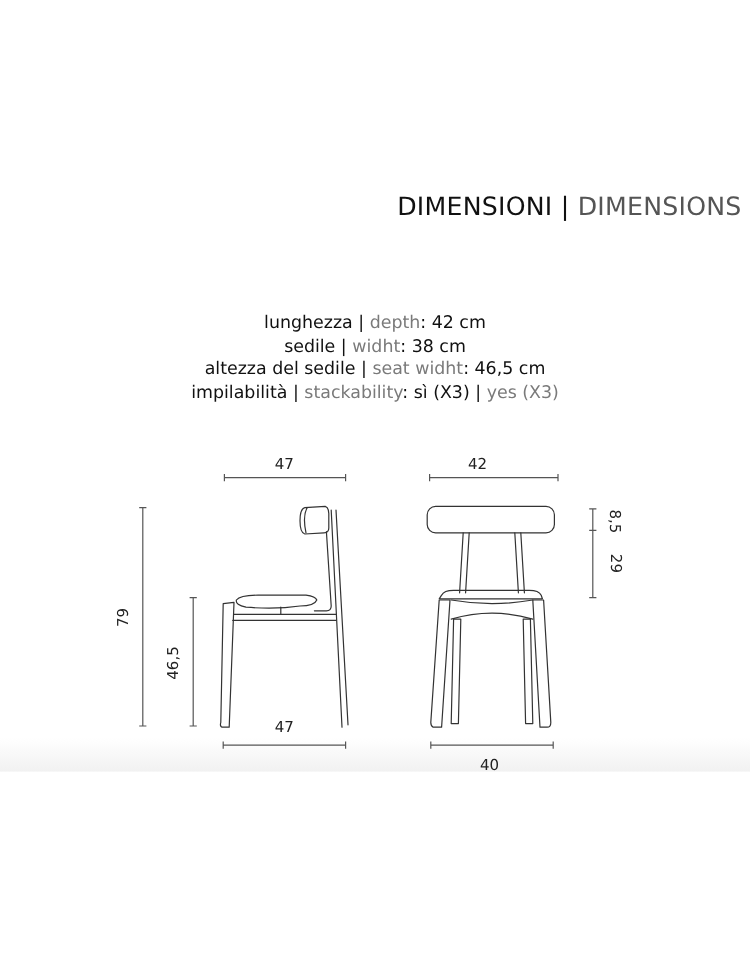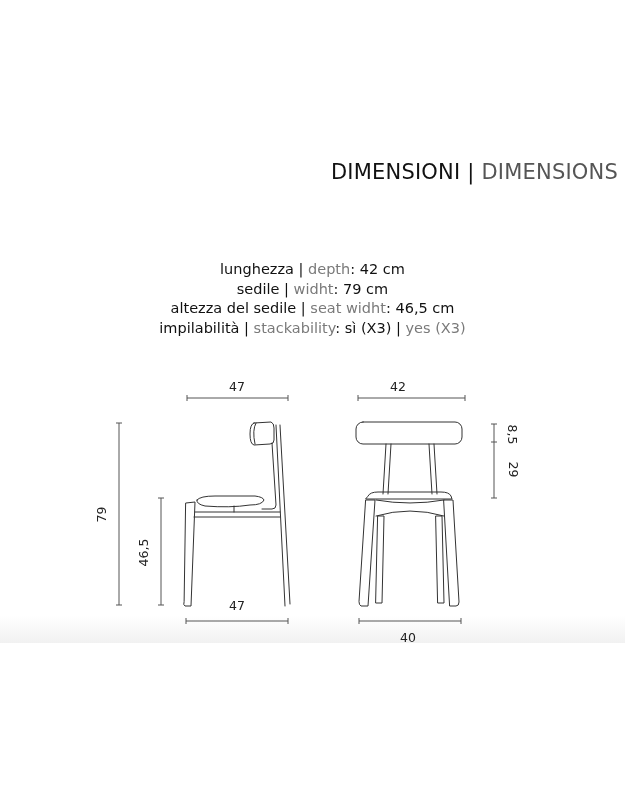--- a/index.html
+++ b/index.html
@@ -27,21 +27,21 @@
 
 <div class="title">
   <span class="it">DIMENSIONI</span><span class="it"> | </span><span class="en">DIMENSIONS</span>
 </div>
 
 <div class="specs">
   <div>
     <span class="it">lunghezza</span><span class="it"> | </span><span class="en">depth</span><span class="it">: </span><span class="val">42 cm</span>
   </div>
   <div>
-    <span class="it">sedile</span><span class="it"> | </span><span class="en">widht</span><span class="it">: </span><span class="val">79 cm</span>
+    <span class="it">sedile</span><span class="it"> | </span><span class="en">widht</span><span class="it">: </span><span class="val">38 cm</span>
   </div>
   <div>
     <span class="it">altezza del sedile</span><span class="it"> | </span><span class="en">seat widht</span><span class="it">: </span><span class="val">46,5 cm</span>
   </div>
   <div>
     <span class="it">impilabilità</span><span class="it"> | </span><span class="en">stackability</span><span class="it">: </span><span class="val">sì (X3)</span><span class="it"> | </span><span class="en">yes (X3)</span>
   </div>
 </div>
 
 <svg class="drawing" width="625" height="642" viewBox="0 0 625 642">

